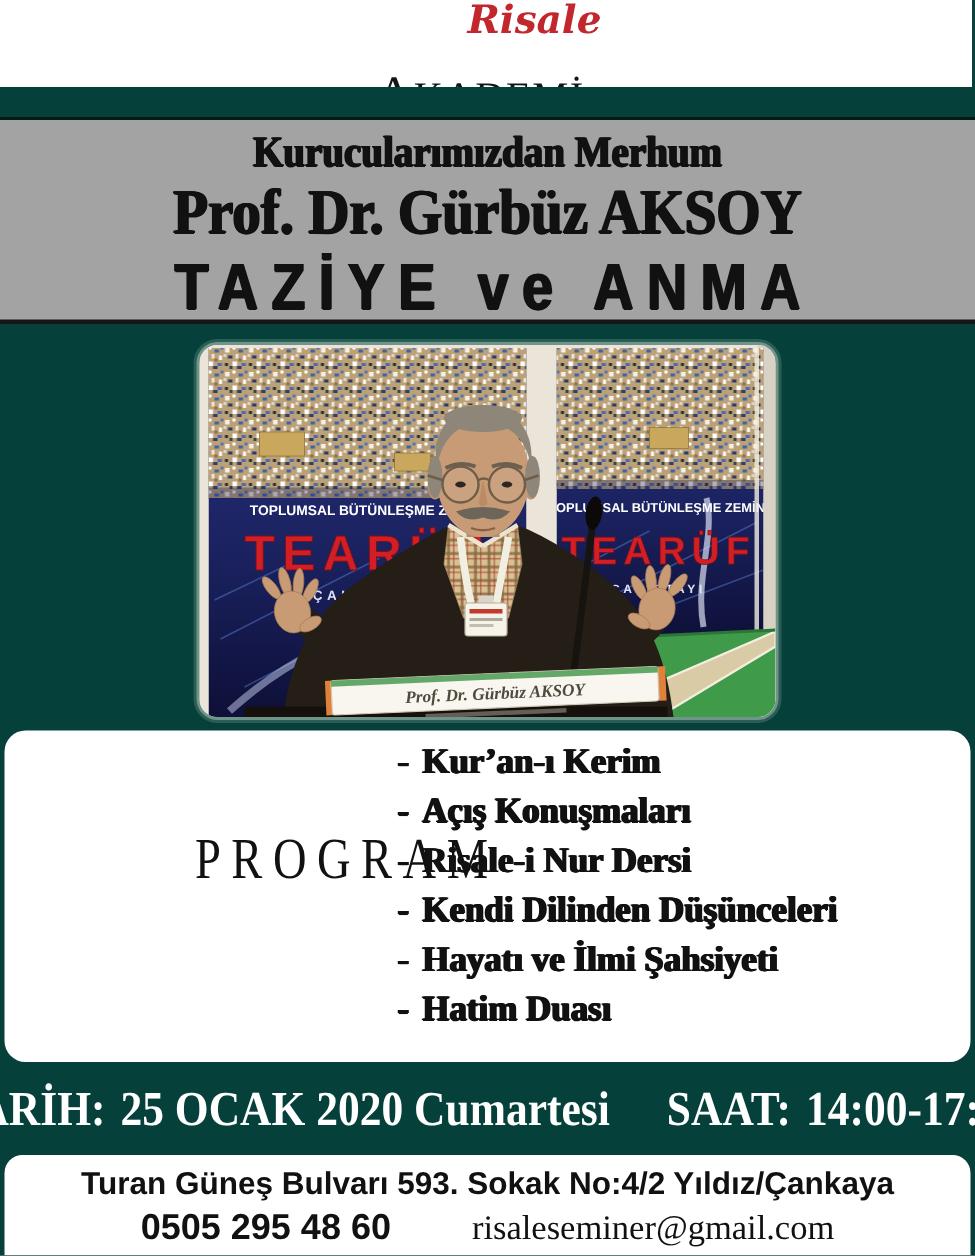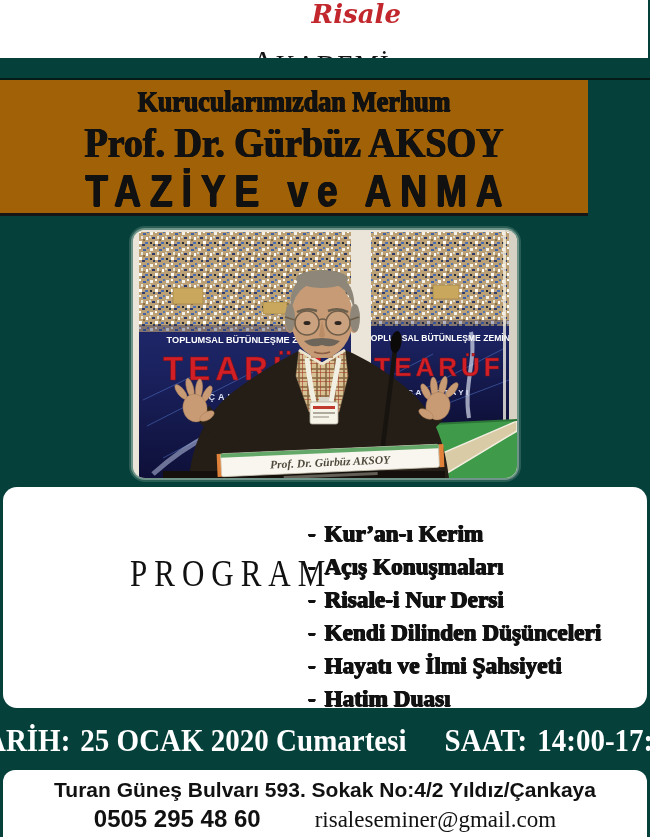--- a/index.html
+++ b/index.html
@@ -20,21 +20,21 @@
     position:absolute;right:-4px;top:1px;color:var(--logo-red);
     font-family:"DejaVu Serif", serif;font-style:italic;font-weight:bold;font-size:26px;line-height:1;
   }
   .logo-word{position:absolute;left:0;top:23px;font-family:"Liberation Serif", serif;color:#141414;letter-spacing:1px;line-height:1;white-space:nowrap;margin-top:24px;}
   .logo-word .initial{font-size:33px;}
   .logo-word .rest{font-size:27px;}
   
   .band{position:absolute;left:0;top:58px;width:650px;height:22px;background:var(--green);border-bottom:2px solid var(--green-edge);box-sizing:border-box;}
   
   .titlebox{
-    position:absolute;left:0;top:80px;width:588px;height:136px;background:#a16207;
+    position:absolute;left:0;top:80px;width:650px;height:136px;background:#a3a3a3;
     border-bottom:3px solid #161616;box-sizing:border-box;text-align:center;
   }
   .thick{text-shadow:0.7px 0 0 currentColor,-0.7px 0 0 currentColor,0 0.5px 0 currentColor;}
   .t1{margin-top:7px;font-family:"Liberation Serif", serif;font-weight:bold;font-size:26px;transform:scaleY(1.12);}
   .t2{margin-top:3px;font-family:"Liberation Serif", serif;font-weight:bold;font-size:38px;transform:scaleY(1.12);}
   .t3{margin-top:7px;font-family:"Liberation Sans", sans-serif;font-weight:bold;font-size:37px;letter-spacing:9px;margin-right:-9px;transform:scaleY(1.18);}
   
   .photo{
     position:absolute;left:133px;top:230px;width:384px;height:248px;border-radius:12px;overflow:hidden;
     box-shadow:0 0 0 2px #6f958a, 0 0 0 4px rgba(111,149,138,.35);
@@ -43,21 +43,21 @@
   .photo svg{display:block;}
   
   .program-panel{
     position:absolute;left:3px;top:487px;width:644px;height:221px;background:var(--panel);
     border-radius:14px;box-sizing:border-box;
   }
   .program-label{
     position:absolute;left:127px;top:68px;font-family:"Liberation Serif", serif;font-size:31px;
     letter-spacing:7px;transform:scaleY(1.25);white-space:nowrap;
   }
-  .program-items{position:absolute;left:262px;top:30px;margin-left:43px;}
+  .program-items{position:absolute;left:262px;top:5px;}
   .p-item{
     font-family:"Liberation Serif", serif;font-weight:bold;font-size:24px;line-height:33px;
     white-space:nowrap;transform:scaleX(.97);transform-origin:left;
   }
   .p-item .dash{margin-right:9px;}
   
   .schedule{
     position:absolute;left:0;top:710px;width:650px;height:60px;display:flex;align-items:center;justify-content:center;gap:38px;
     color:#fff;font-family:"Liberation Serif", serif;font-weight:bold;font-size:29px;
   }

